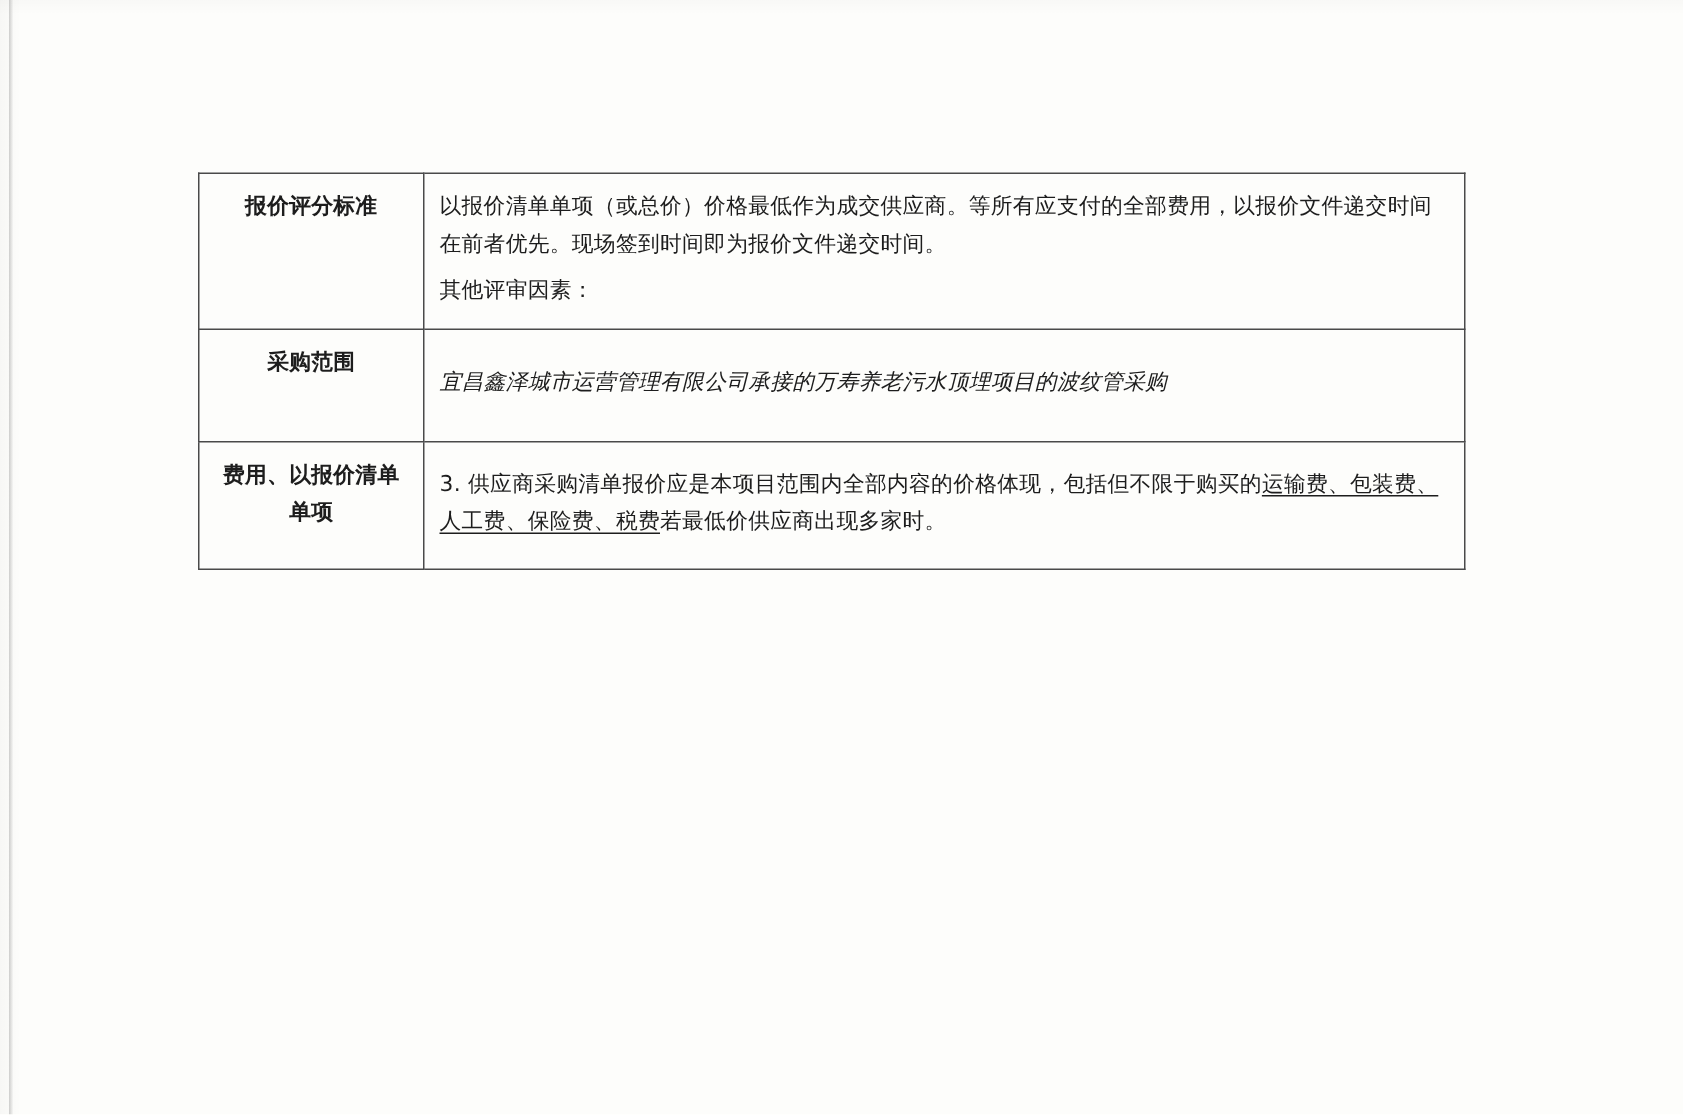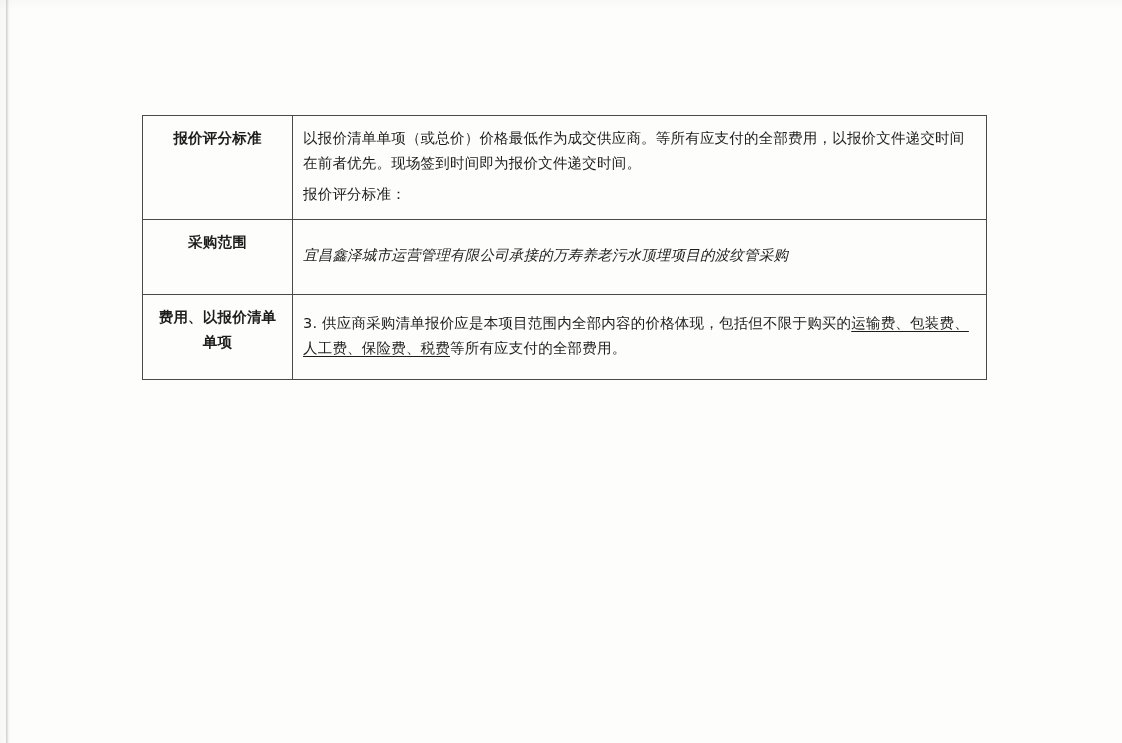--- a/index.html
+++ b/index.html
@@ -24,21 +24,21 @@
       #fdfdfb;
   }
   .page-edge-left {
     position: absolute;
     left: 6px; top: 0; bottom: 0;
     width: 3px;
     background: linear-gradient(90deg, rgba(120,120,120,0.35), rgba(255,255,255,0));
   }
   .doc-table {
     position: absolute;
-    left: 142px;
+    left: 132px;
     top: 115px;
     width: 845px;
     border-collapse: collapse;
     table-layout: fixed;
   }
   .doc-table td {
     border: 1px solid #4a4a4a;
     vertical-align: top;
     padding: 10px 10px 12px 10px;
     font-size: 14.5px;
@@ -91,31 +91,31 @@
 
 <div class="page-scan"></div>
 <div class="page-edge-left"></div>
 
 <table class="doc-table">
   <tbody>
     <tr class="row-criteria">
       <td class="label-cell">报价评分标准</td>
       <td class="content-cell">
         <p class="para">以报价清单单项（或总价）价格最低作为成交供应商。等所有应支付的全部费用，以报价文件递交时间在前者优先。现场签到时间即为报价文件递交时间。</p>
-        <p class="para">报价评分标准：</p>
+        <p class="para">其他评审因素：</p>
       </td>
     </tr>
     <tr class="row-scope">
       <td class="label-cell">采购范围</td>
       <td class="content-cell">
         <p class="para">宜昌鑫泽城市运营管理有限公司承接的万寿养老污水顶埋项目的波纹管采购</p>
       </td>
     </tr>
     <tr class="row-fees">
       <td class="label-cell">费用、以报价清单单项</td>
       <td class="content-cell">
         <p class="para">
-          <span>3. 供应商采购清单报价应是本项目范围内全部内容的价格体现，包括但不限于购买的</span><span class="underline-run">运输费、包装费、人工费、保险费、税费</span><span>等所有应支付的全部费用。</span>
+          <span>3. 供应商采购清单报价应是本项目范围内全部内容的价格体现，包括但不限于购买的</span><span class="underline-run">运输费、包装费、人工费、保险费、税费</span><span>若最低价供应商出现多家时。</span>
         </p>
       </td>
     </tr>
   </tbody>
 </table>
 
 </body></html>

